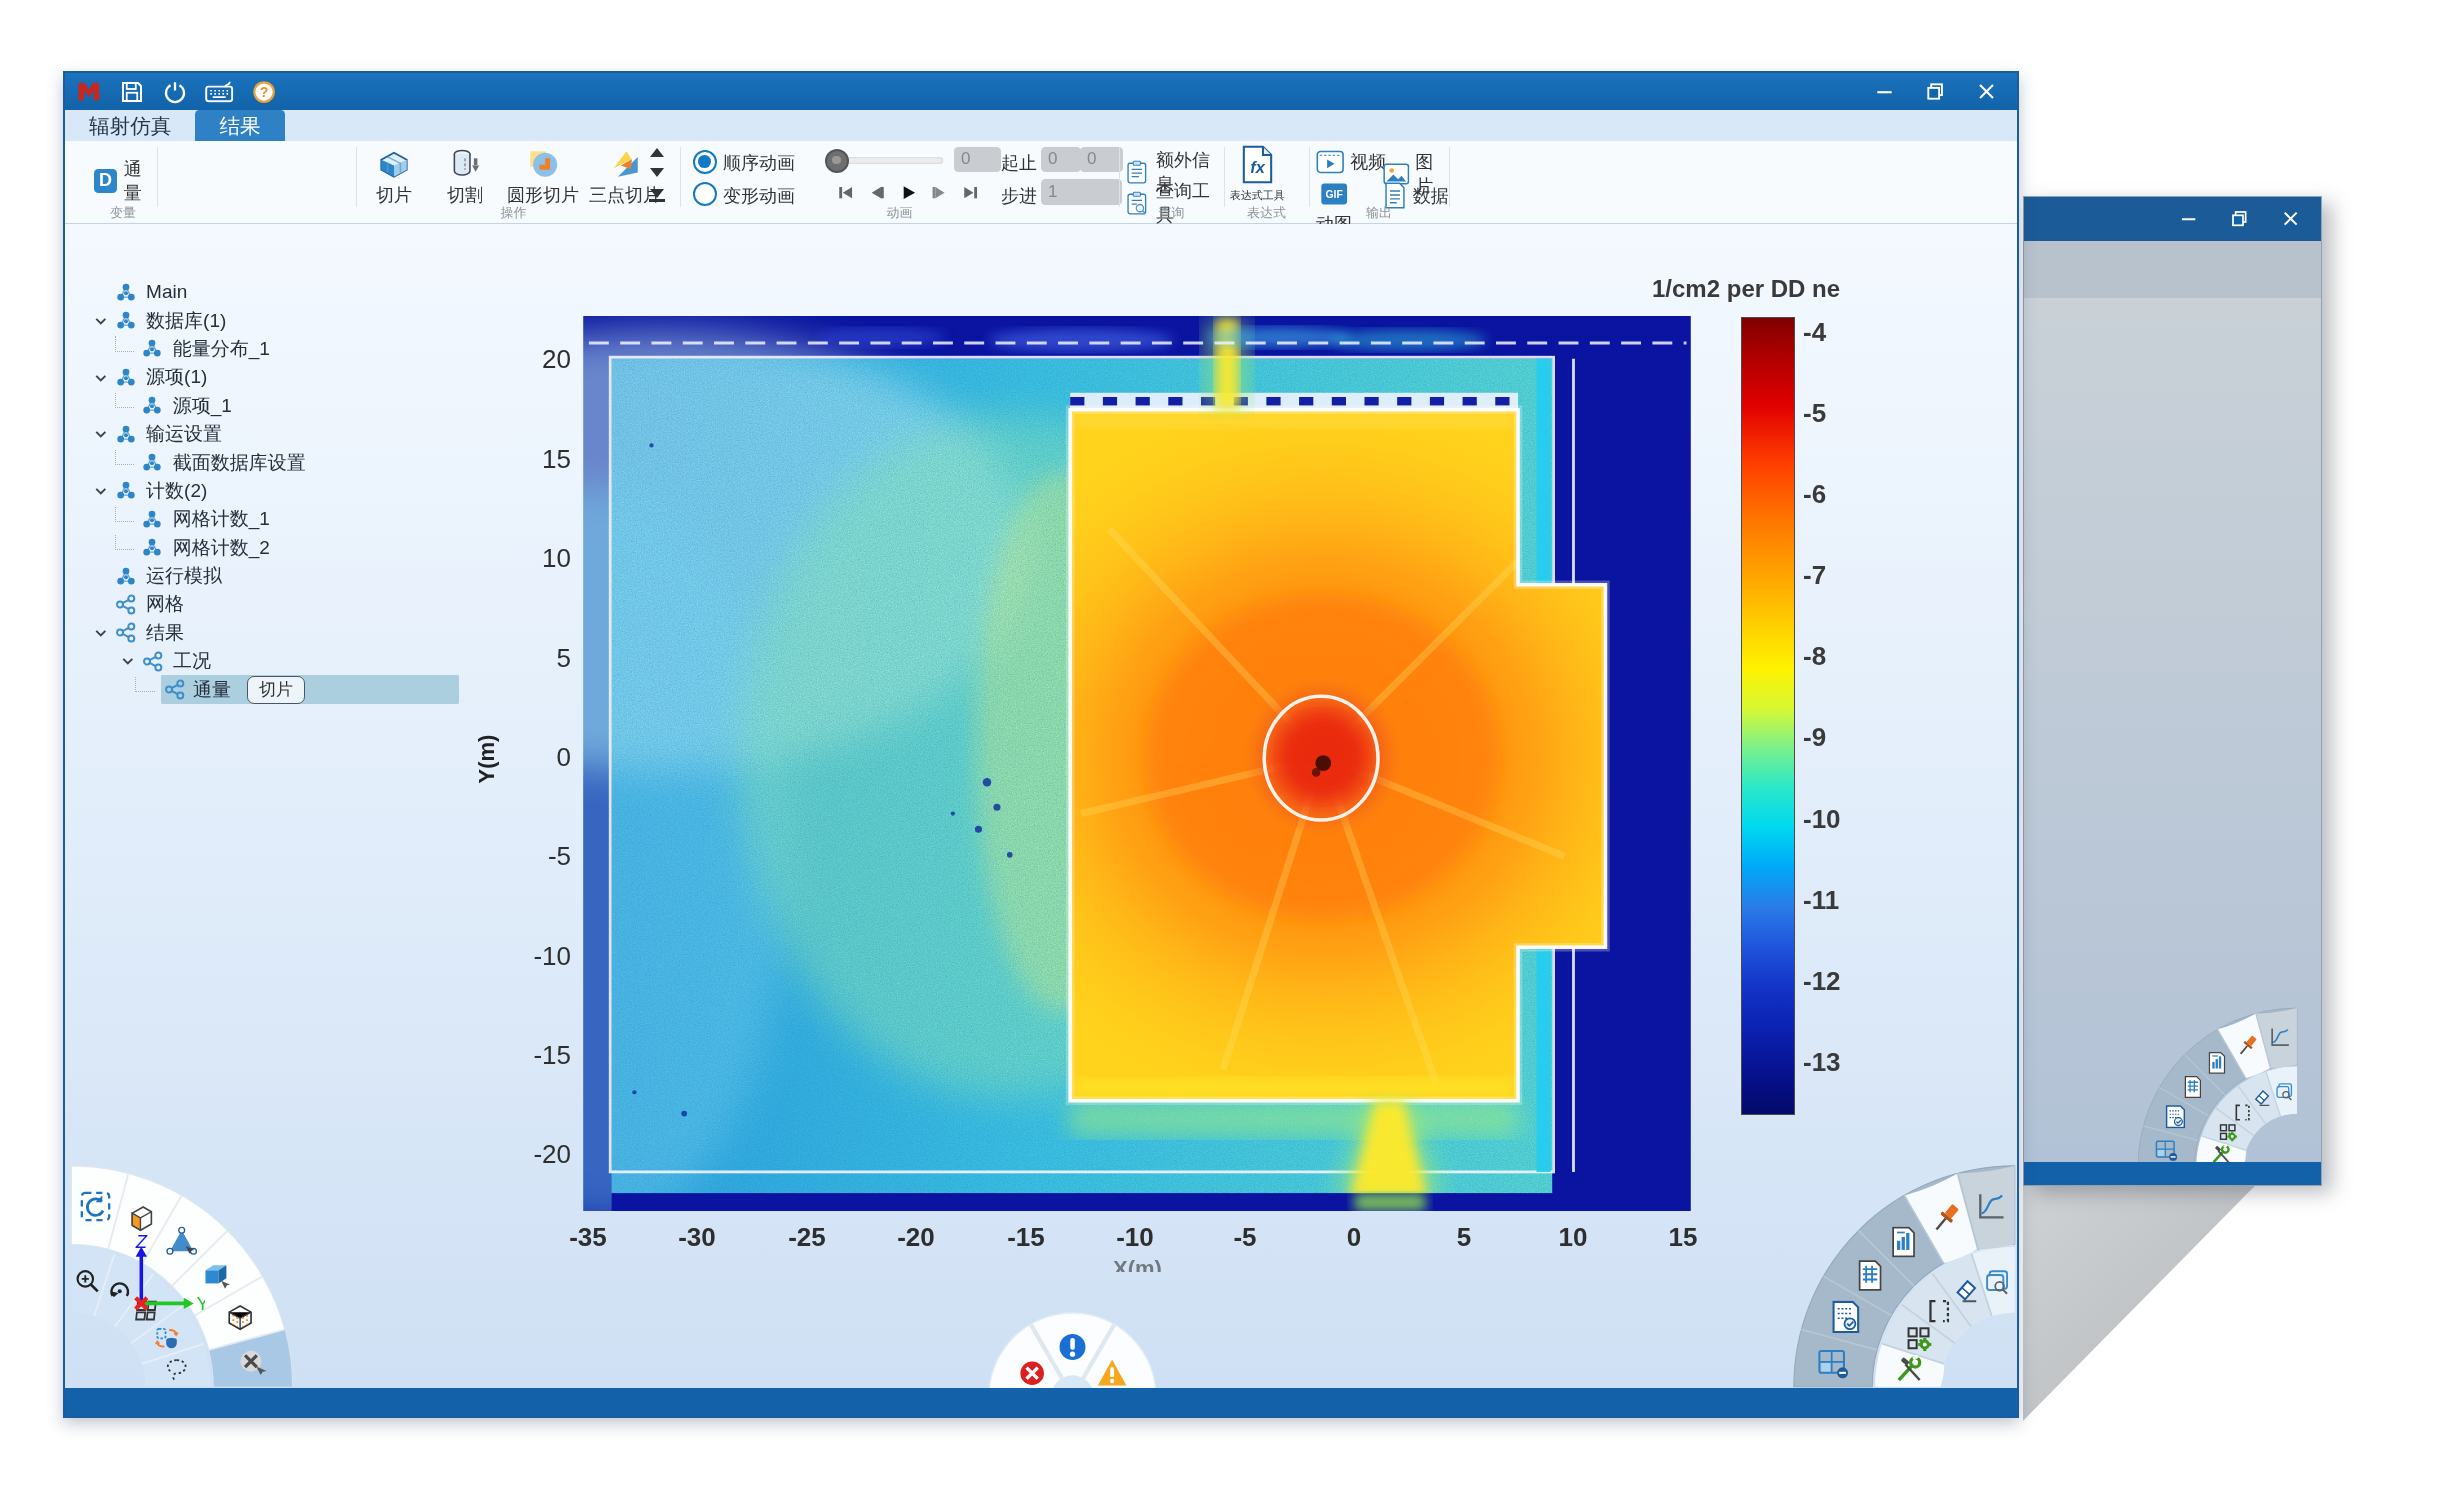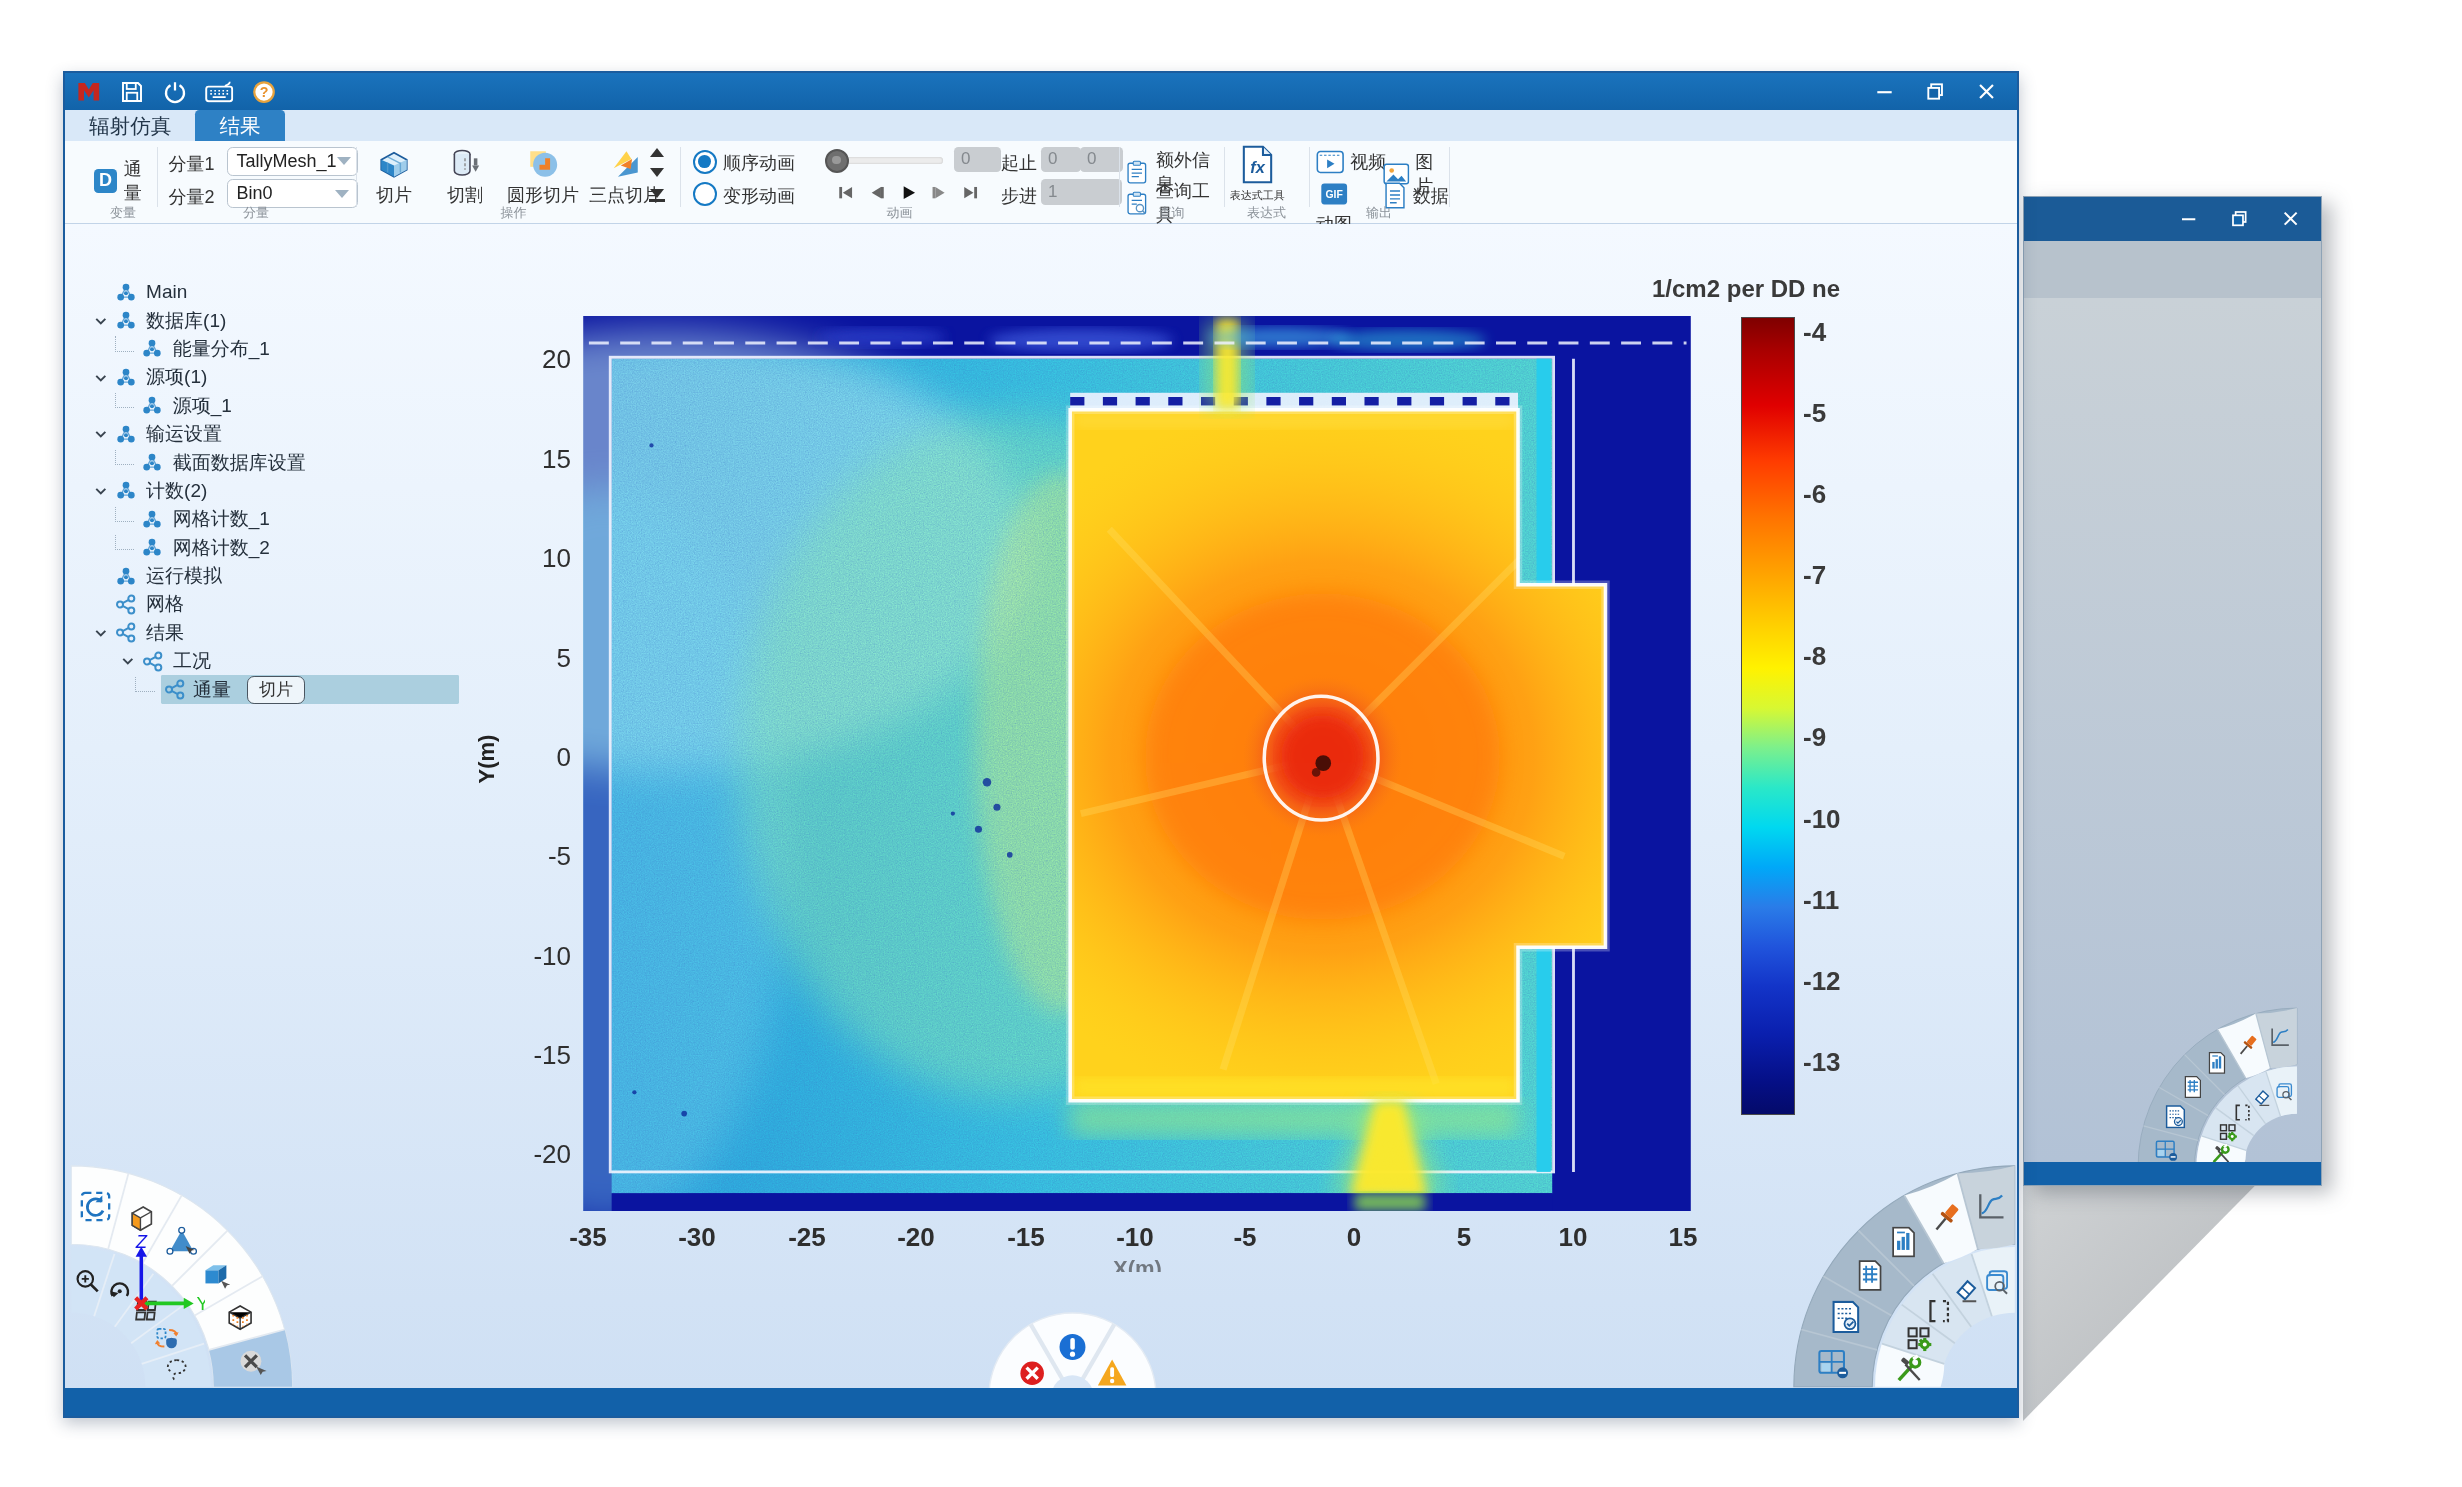--- a/index.html
+++ b/index.html
@@ -555,33 +555,20 @@
 
     <div class="group" style="left:23.5px;width:69px">
       <div class="rbtn" style="left:5.7px;top:15.6px;flex-direction:row;gap:7.1px">
         <span style="background:#2d86c8;color:#fff;font-weight:bold;border-radius:4.3px;width:24px;height:24px;display:flex;align-items:center;justify-content:center">D</span>
         <span>通量</span>
       </div>
       <div class="glabel">变量</div>
     </div>
     <div class="vsep" style="left:92px"></div>
 
-    <div class="group" style="left:92px;width:198px">
-      <div class="ddl" style="left:11.4px;top:11.4px">分量1</div>
-      <div class="dd" style="left:70px;top:5.7px;width:112px">
-        <span>TallyMesh_1</span>
-          <span class="car"></span>
-      </div>
-      <div class="ddl" style="left:11.4px;top:44px">分量2</div>
-      <div class="dd" style="left:70px;top:38px;width:112px">
-        <span>Bin0</span>
-          <span class="car"></span>
-      </div>
-      <div class="glabel">分量</div>
-    </div>
     <div class="vsep" style="left:291px"></div>
 
     <div class="group" style="left:291px;width:315px">
       <div class="rbtn" style="left:20px;top:5.7px">
         <svg width="34" height="34" viewBox="0 0 48 48">
             <use href="#s-slice"></use>
           </svg>
         <span>切片</span>
       </div>
       <div class="rbtn" style="left:91px;top:5.7px">

